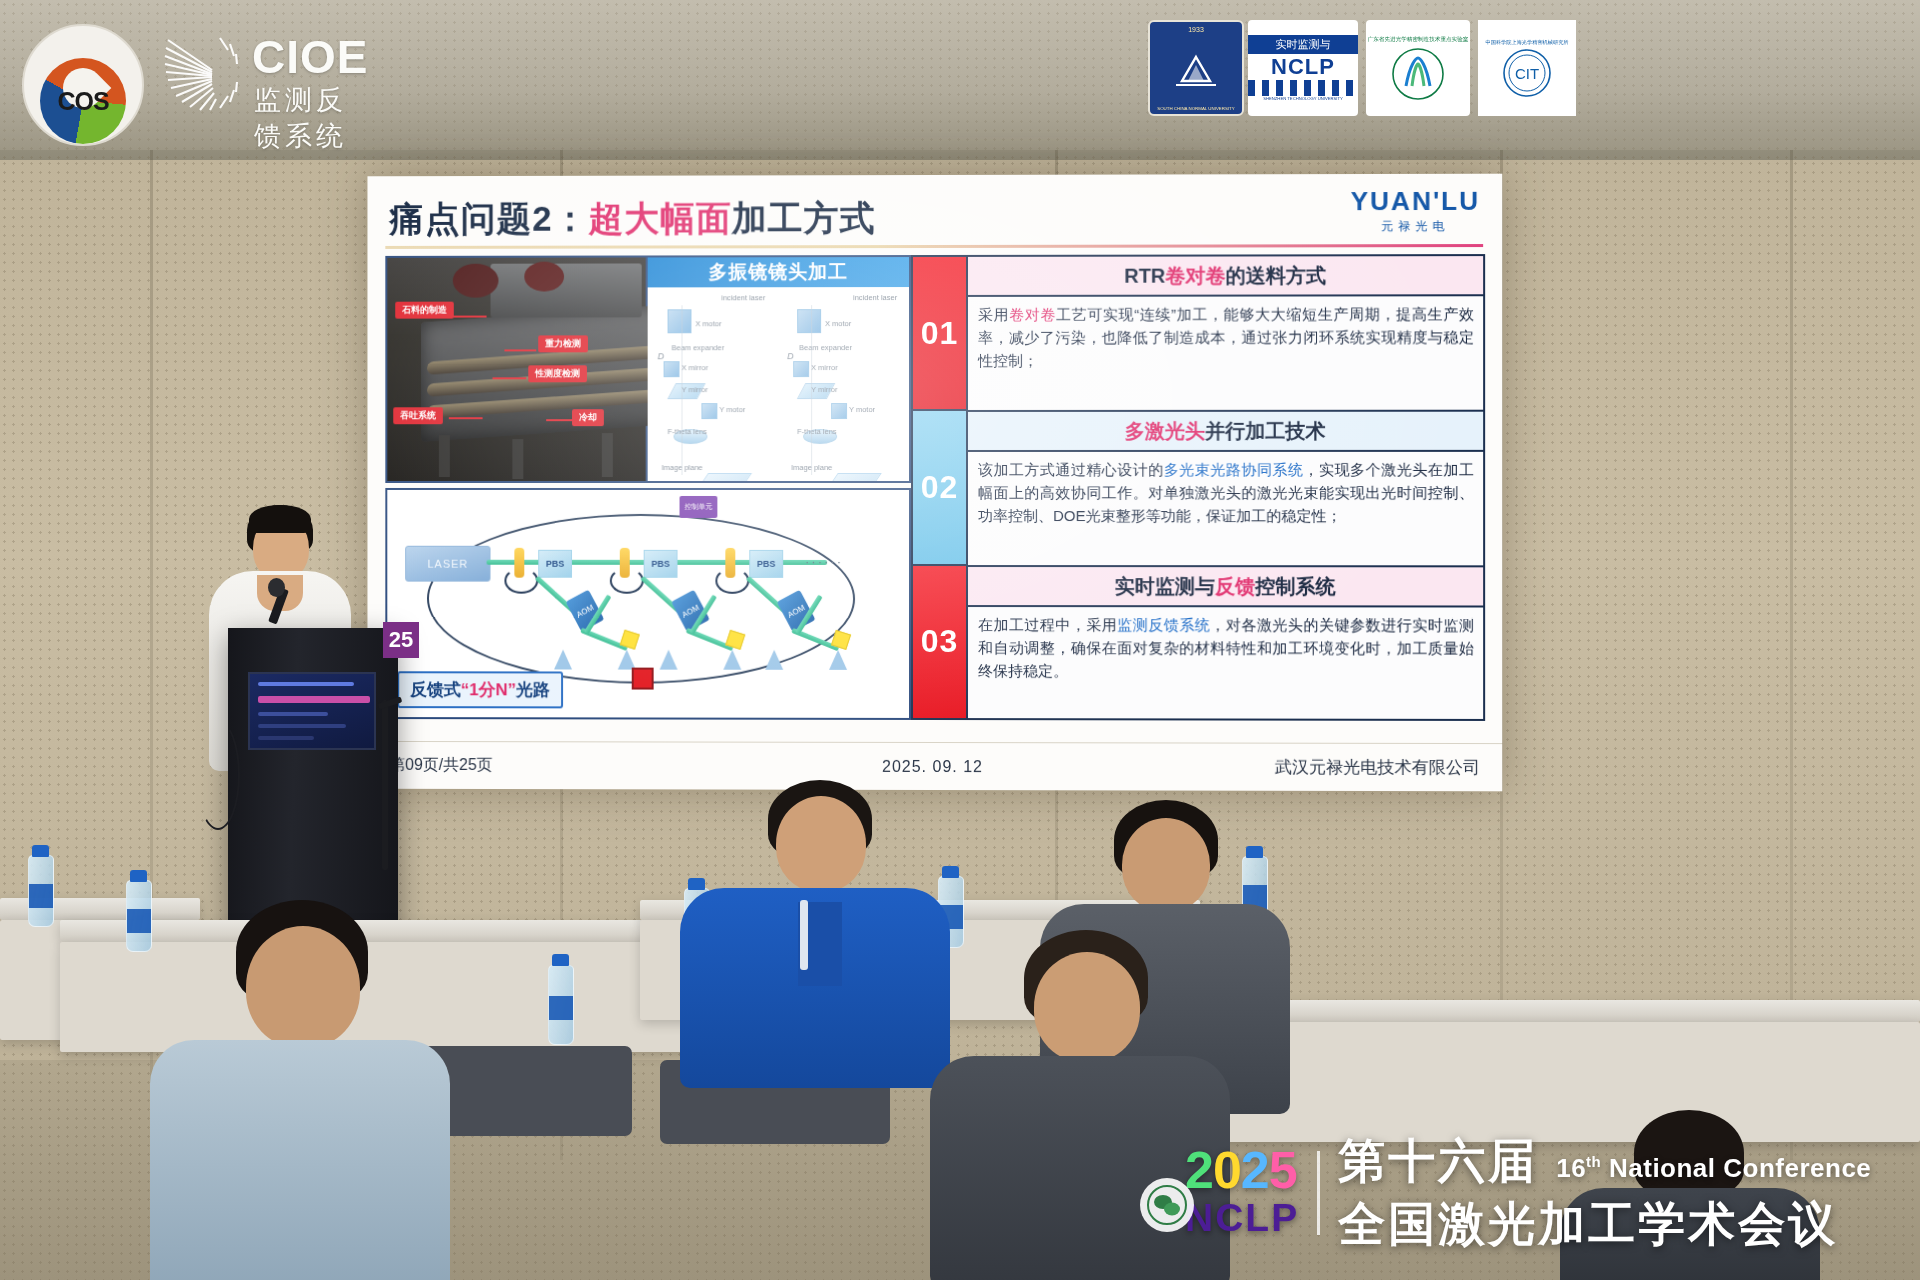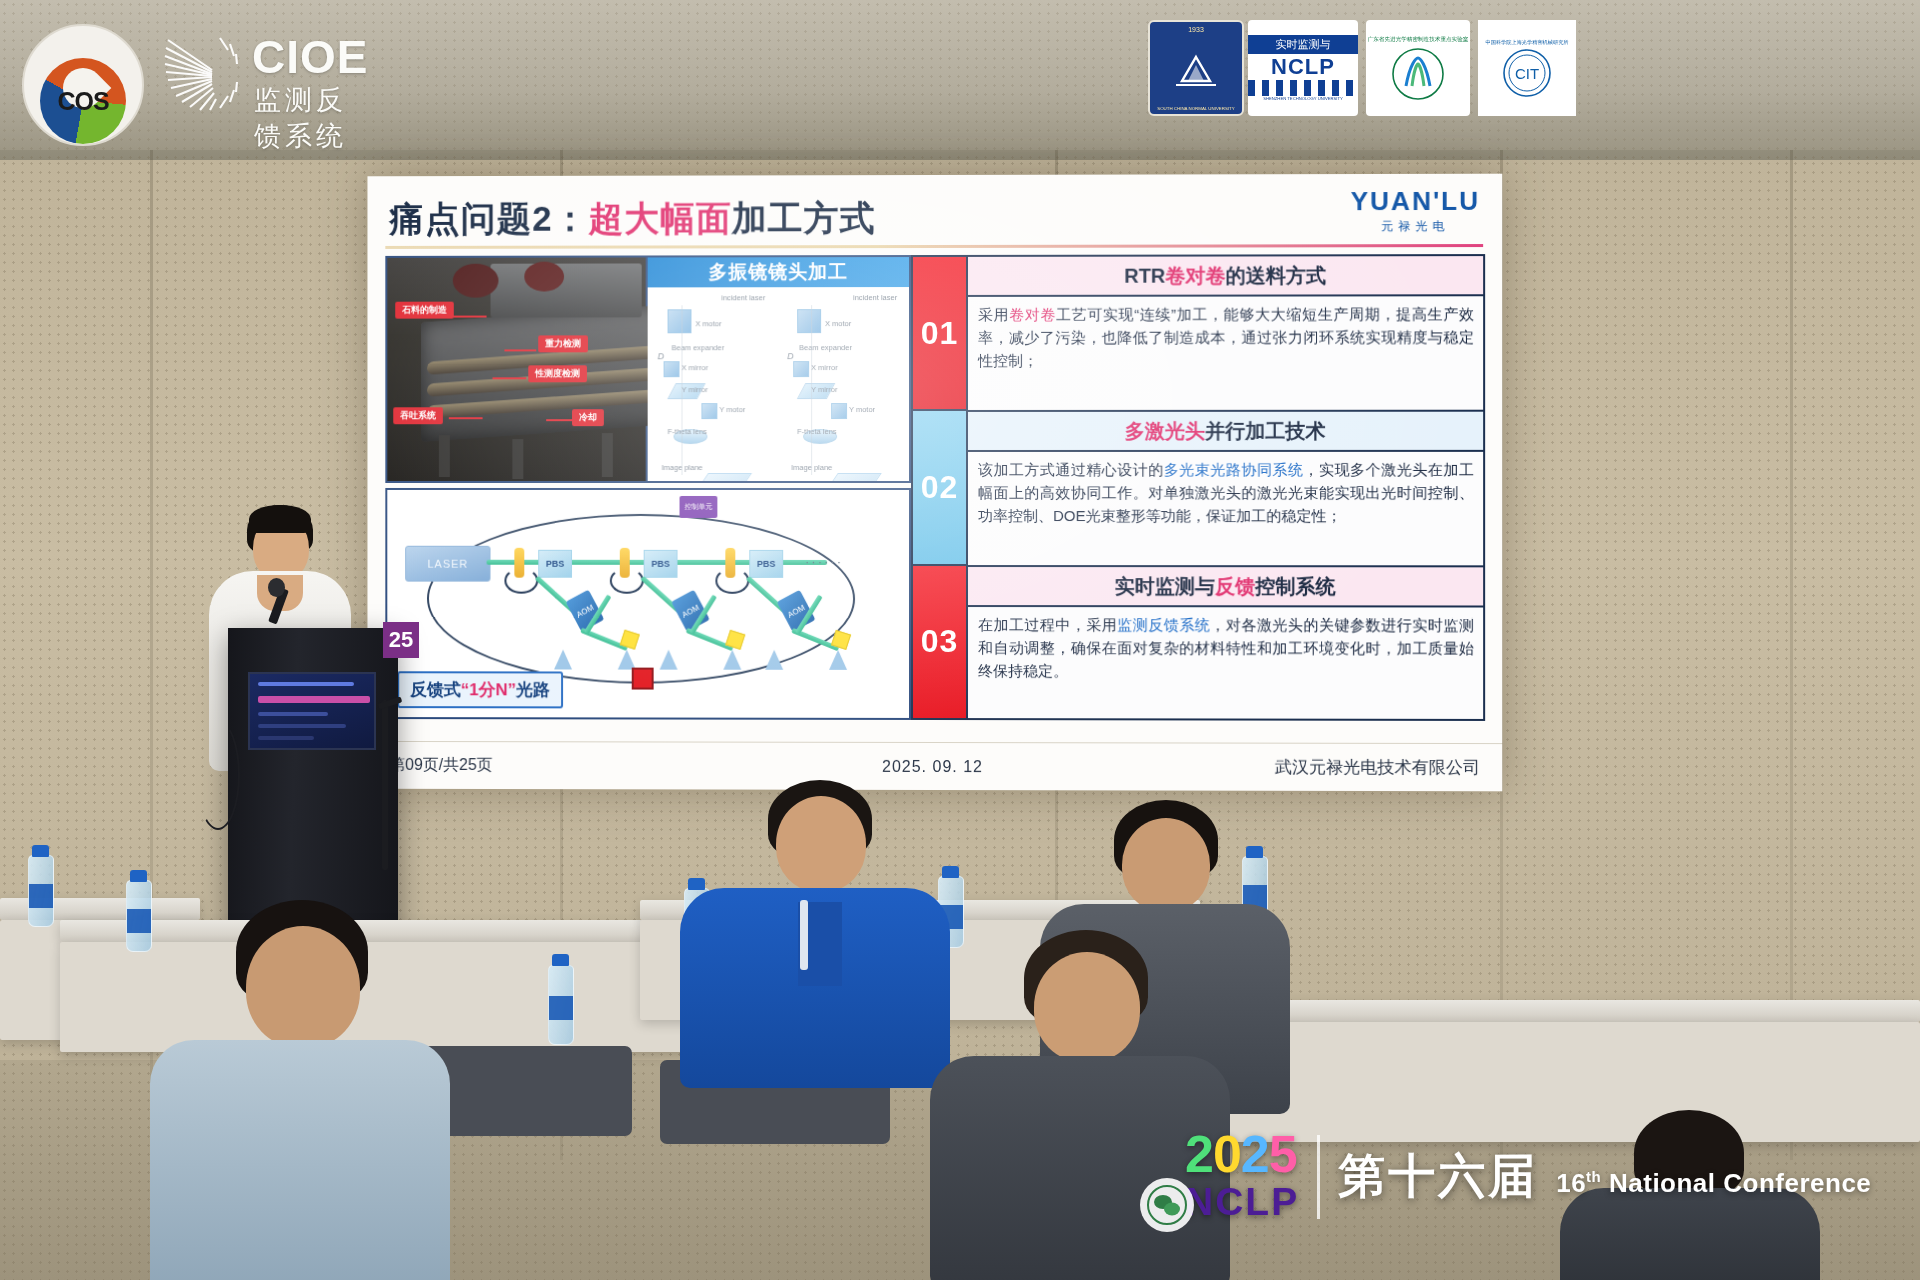--- a/index.html
+++ b/index.html
@@ -599,20 +599,21 @@
     <div>
       <div class="wm-year"><span class="wm-y1">2</span><span class="wm-y2">0</span><span class="wm-y3">2</span><span class="wm-y4">5</span></div>
       <div class="wm-nclp">NCLP</div>
     </div>
     <div class="wm-div"></div>
     <div>
       <div style="display:flex;align-items:baseline;gap:18px;">
         <div class="wm-cn1">第十六届</div>
         <div class="wm-en"><span>16</span><sup>th</sup><span> National Conference</span></div>
       </div>
+      <div class="wm-cn2">全国激光加工学术会议</div>
     </div>
   </div>
   <div class="wm-seal">
     <svg width="42" height="42" viewBox="0 0 42 42">
       <circle cx="21" cy="21" r="19" fill="none" stroke="#2f7d46" stroke-width="2"></circle>
       <ellipse cx="17" cy="18" rx="9" ry="7" fill="#2f7d46"></ellipse>
       <ellipse cx="26" cy="25" rx="8" ry="6.5" fill="#3f9a58"></ellipse>
     </svg>
   </div>
 

